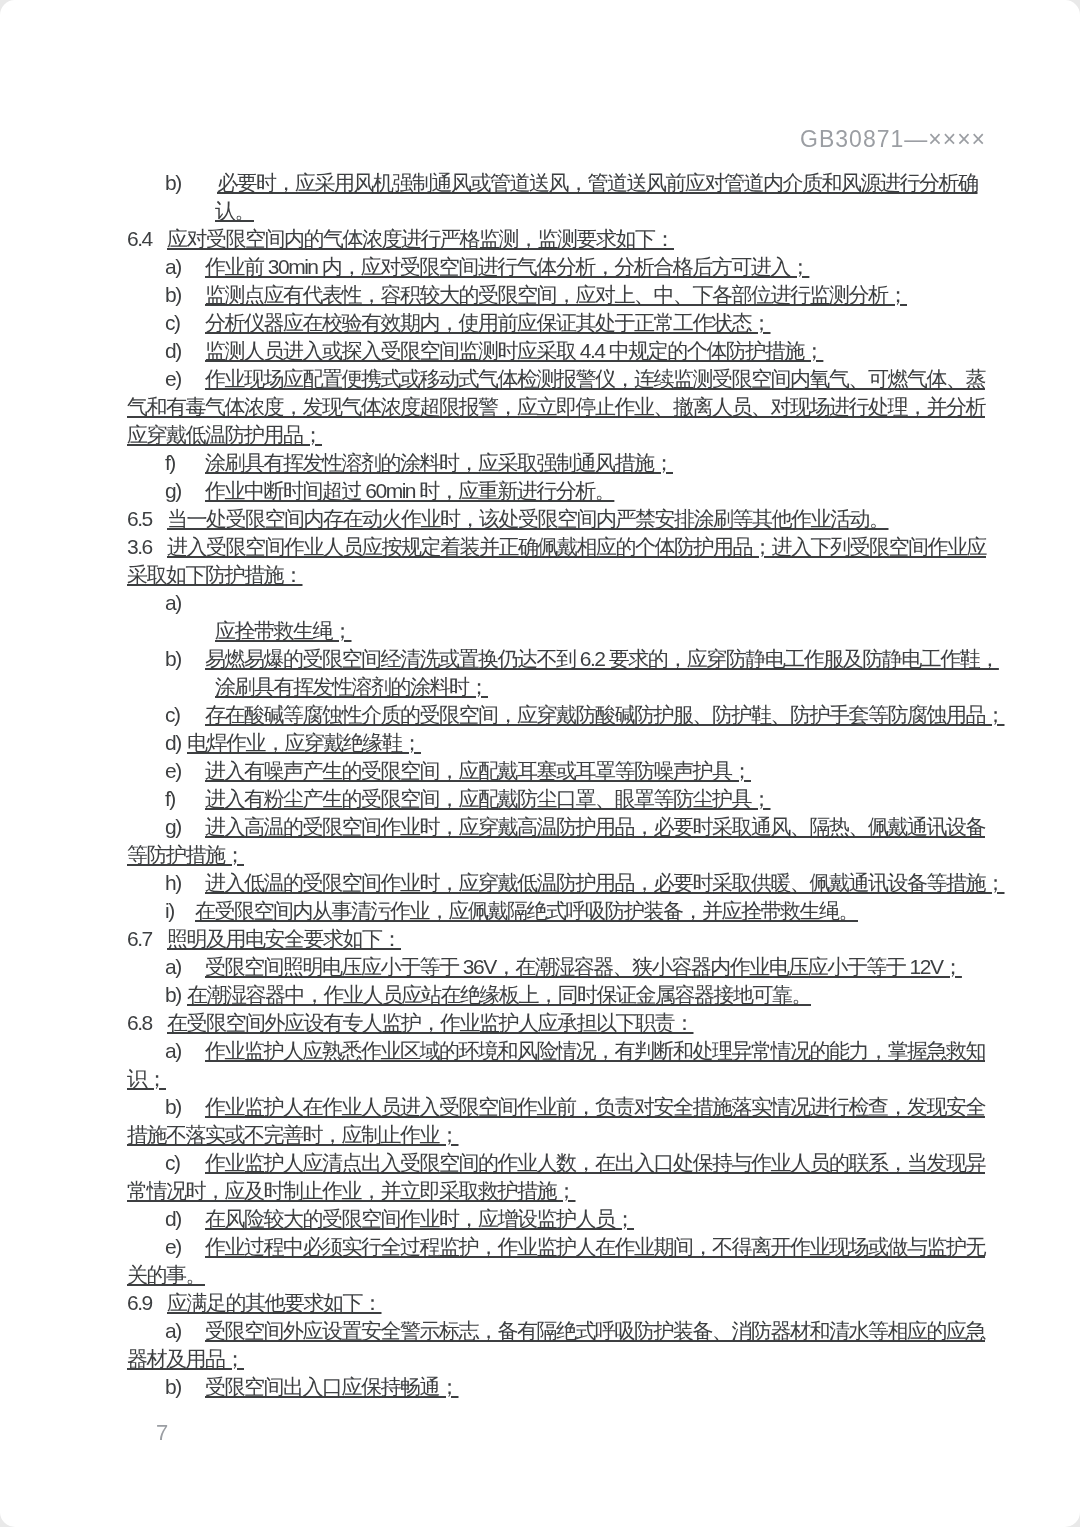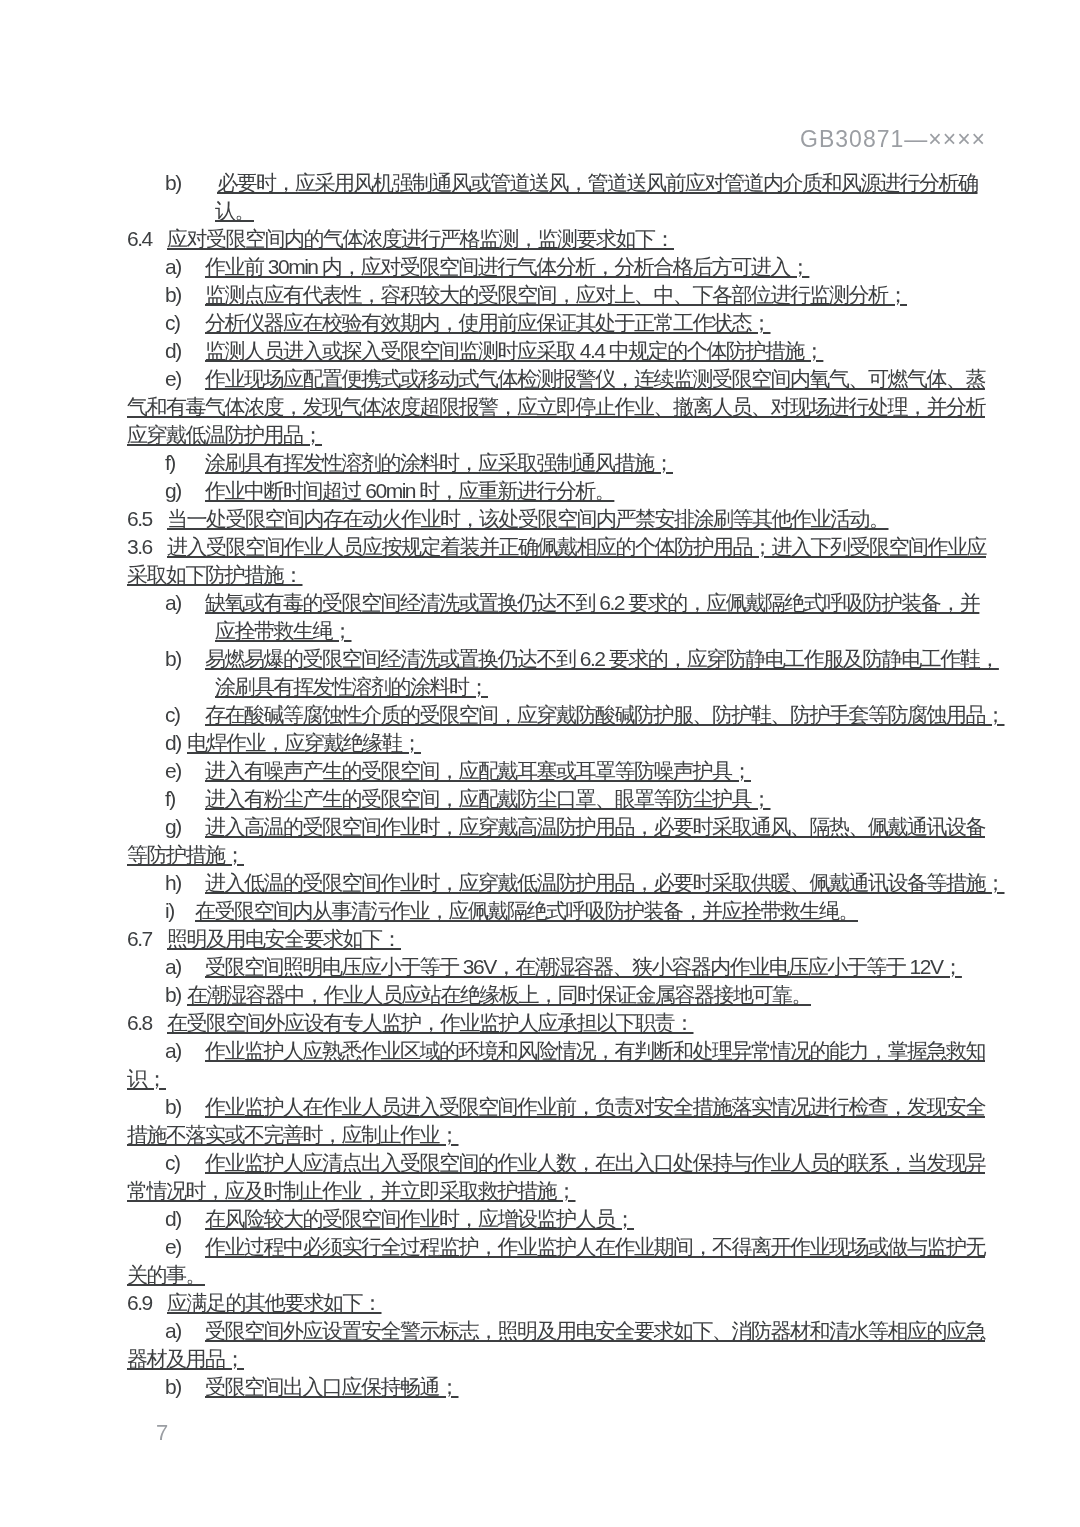--- a/index.html
+++ b/index.html
@@ -5,20 +5,21 @@
 <style>
   html,body { margin:0; padding:0; background:#e9e9e9; }
   .page {
     position:relative;
     width:1080px; height:1527px;
     margin:0 auto;
     background:#ffffff;
     font-family:"Liberation Sans", sans-serif;
     color:#3d3f41;
     overflow:hidden;
+    border-radius:15px;
   }
   .header {
     position:absolute;
     top:126px; right:94px;
     font-size:23px;
     color:#9b9ea3;
     letter-spacing:1px;
   }
   .doc-body {
     position:absolute;
@@ -97,21 +98,20 @@
         <span class="num">6.5</span>
         <span class="txt">当一处受限空间内存在动火作业时，该处受限空间内严禁安排涂刷等其他作业活动。</span>
       </div>
       <div class="line section">
         <span class="num">3.6</span>
         <span class="txt">进入受限空间作业人员应按规定着装并正确佩戴相应的个体防护用品；进入下列受限空间作业应</span>
       </div>
       <div class="line cont-margin"><span class="txt">采取如下防护措施：</span></div>
       <div class="line item">
         <span class="label">a)</span>
-        <span class="txt">缺氧或有毒的受限空间经清洗或置换仍达不到 6.2 要求的，应佩戴隔绝式呼吸防护装备，并</span>
       </div>
       <div class="line cont-indent"><span class="txt">应拴带救生绳；</span></div>
       <div class="line item">
         <span class="label">b)</span>
         <span class="txt">易燃易爆的受限空间经清洗或置换仍达不到 6.2 要求的，应穿防静电工作服及防静电工作鞋，</span>
       </div>
       <div class="line cont-indent"><span class="txt">涂刷具有挥发性溶剂的涂料时；</span></div>
       <div class="line item">
         <span class="label">c)</span>
         <span class="txt">存在酸碱等腐蚀性介质的受限空间，应穿戴防酸碱防护服、防护鞋、防护手套等防腐蚀用品；</span>
@@ -180,21 +180,21 @@
         <span class="label">e)</span>
         <span class="txt">作业过程中必须实行全过程监护，作业监护人在作业期间，不得离开作业现场或做与监护无</span>
       </div>
       <div class="line cont-margin"><span class="txt">关的事。</span></div>
       <div class="line section">
         <span class="num">6.9</span>
         <span class="txt">应满足的其他要求如下：</span>
       </div>
       <div class="line item">
         <span class="label">a)</span>
-        <span class="txt">受限空间外应设置安全警示标志，照明及用电安全要求如下、消防器材和清水等相应的应急</span>
+        <span class="txt">受限空间外应设置安全警示标志，备有隔绝式呼吸防护装备、消防器材和清水等相应的应急</span>
       </div>
       <div class="line cont-margin"><span class="txt">器材及用品；</span></div>
       <div class="line item">
         <span class="label">b)</span>
         <span class="txt">受限空间出入口应保持畅通；</span>
       </div>
     </div>
   <div class="page-number">7</div>
 </div>
 

